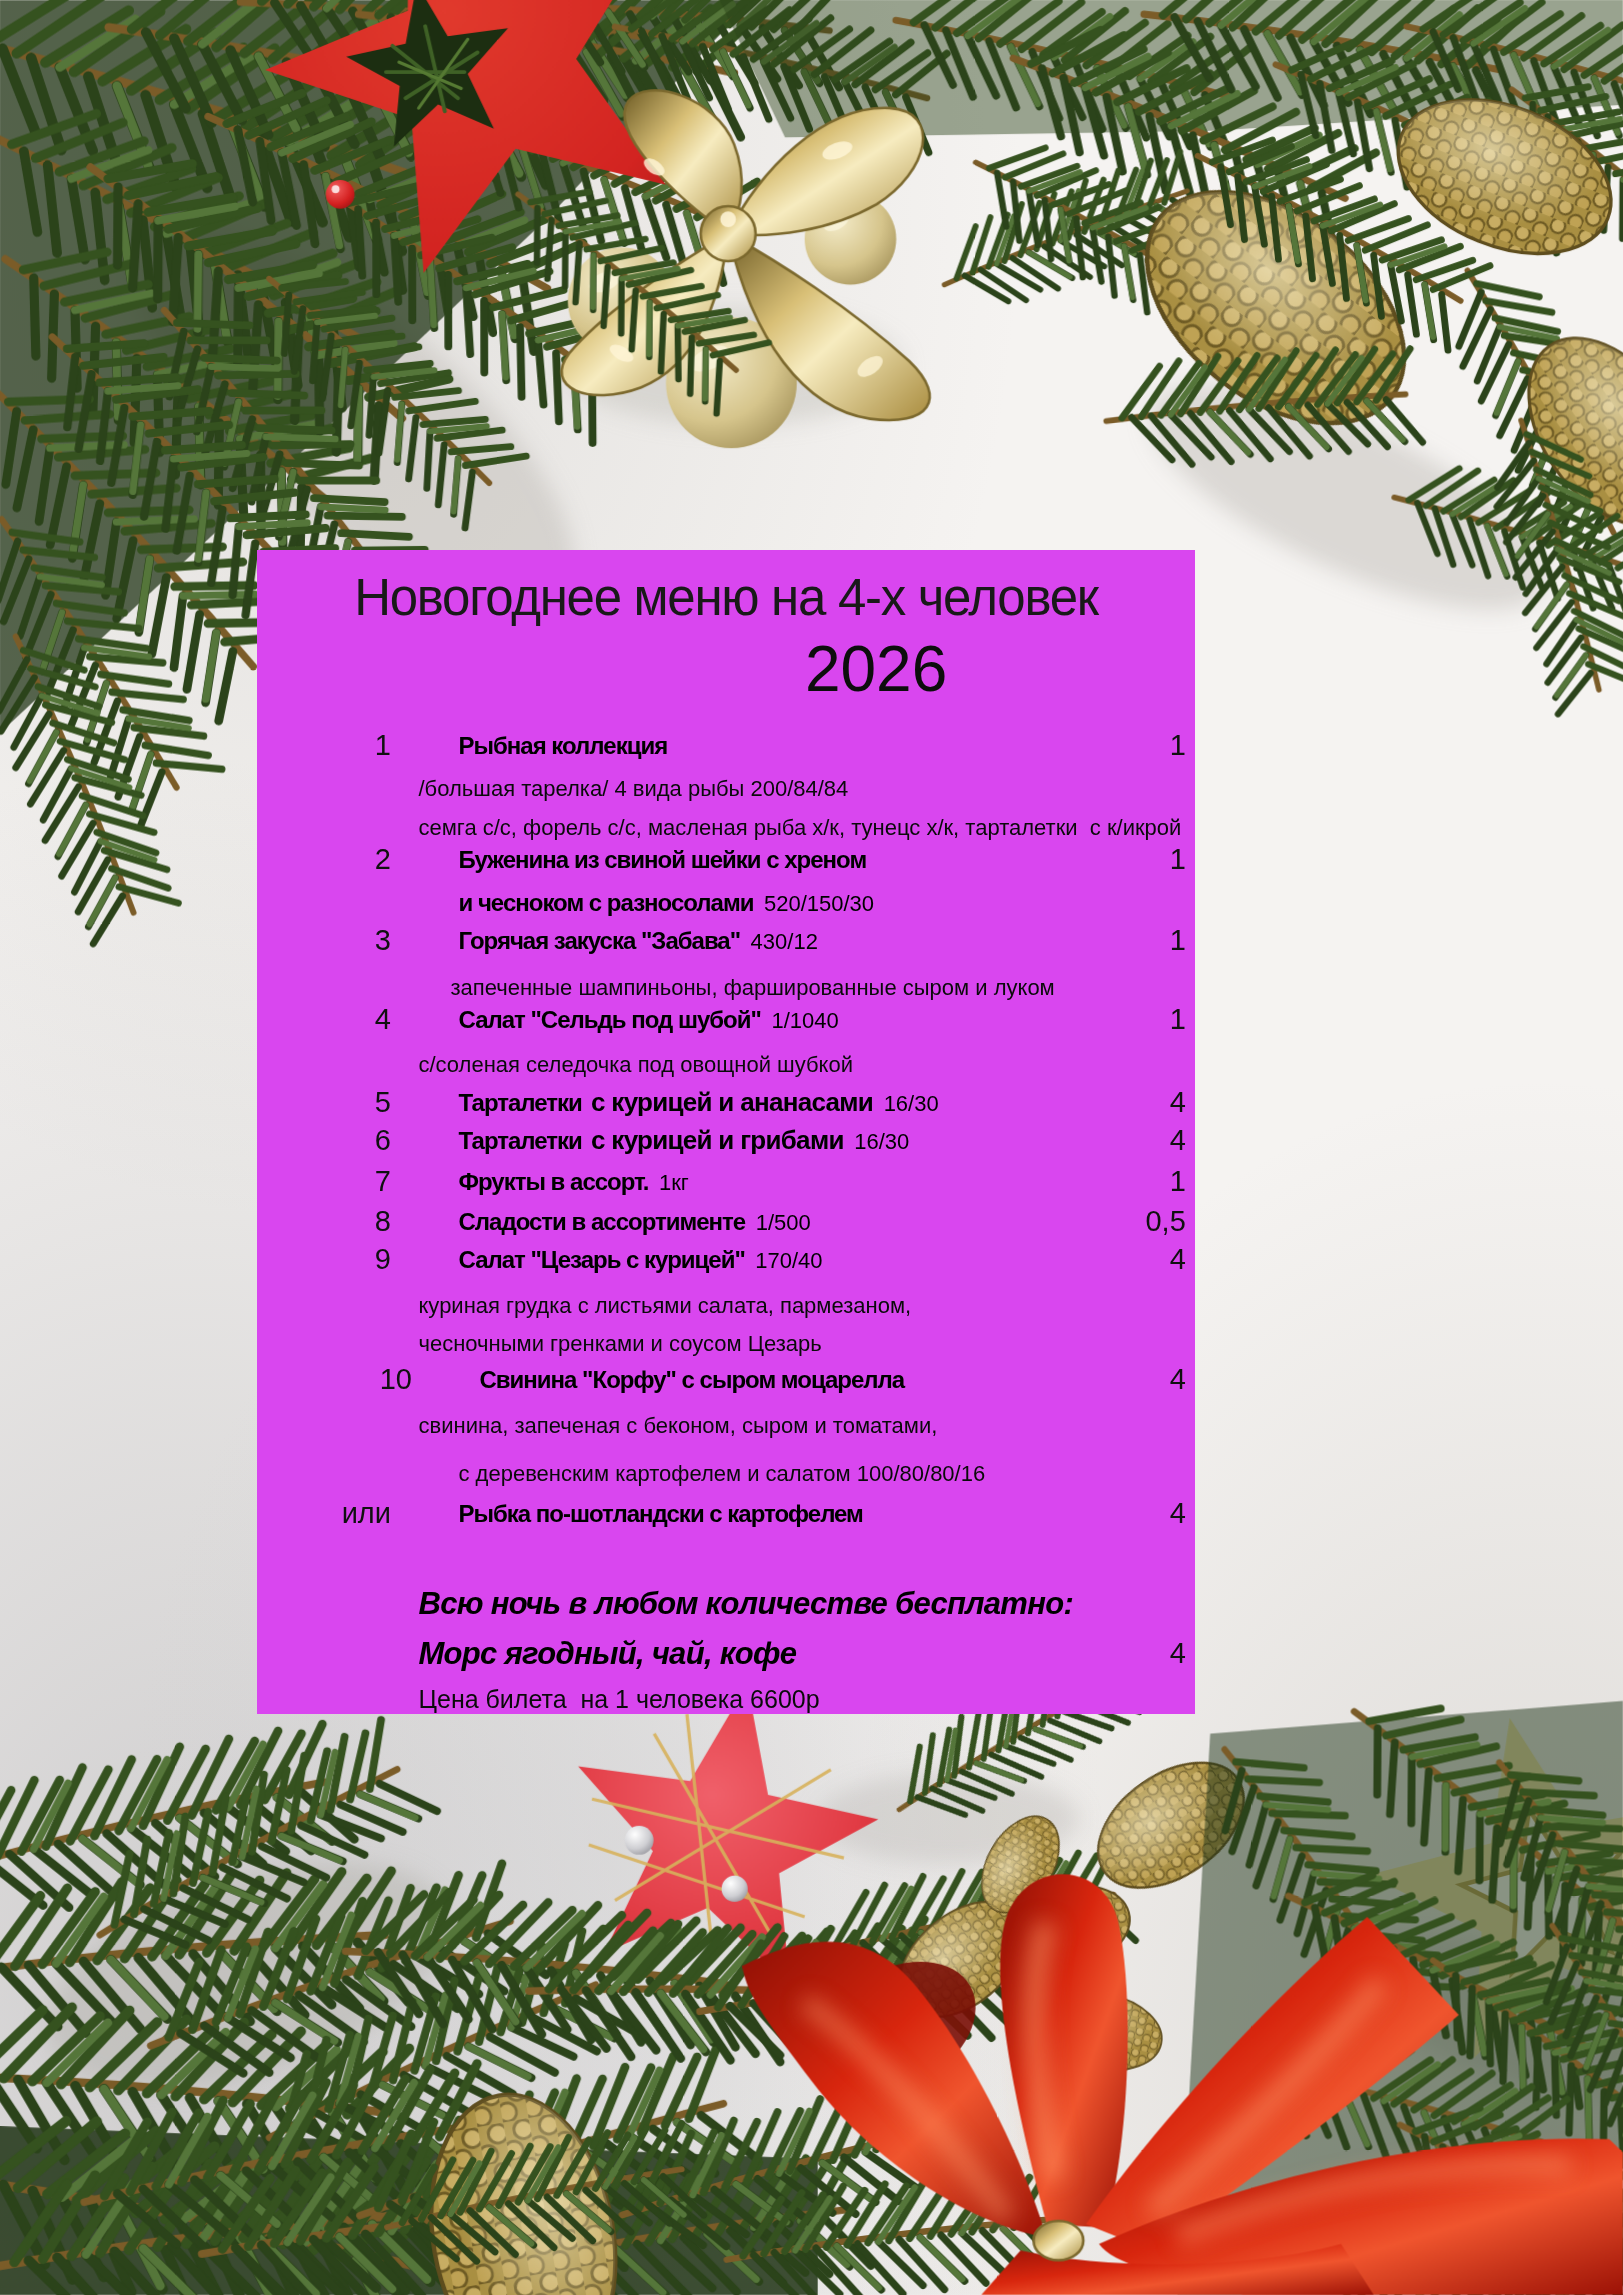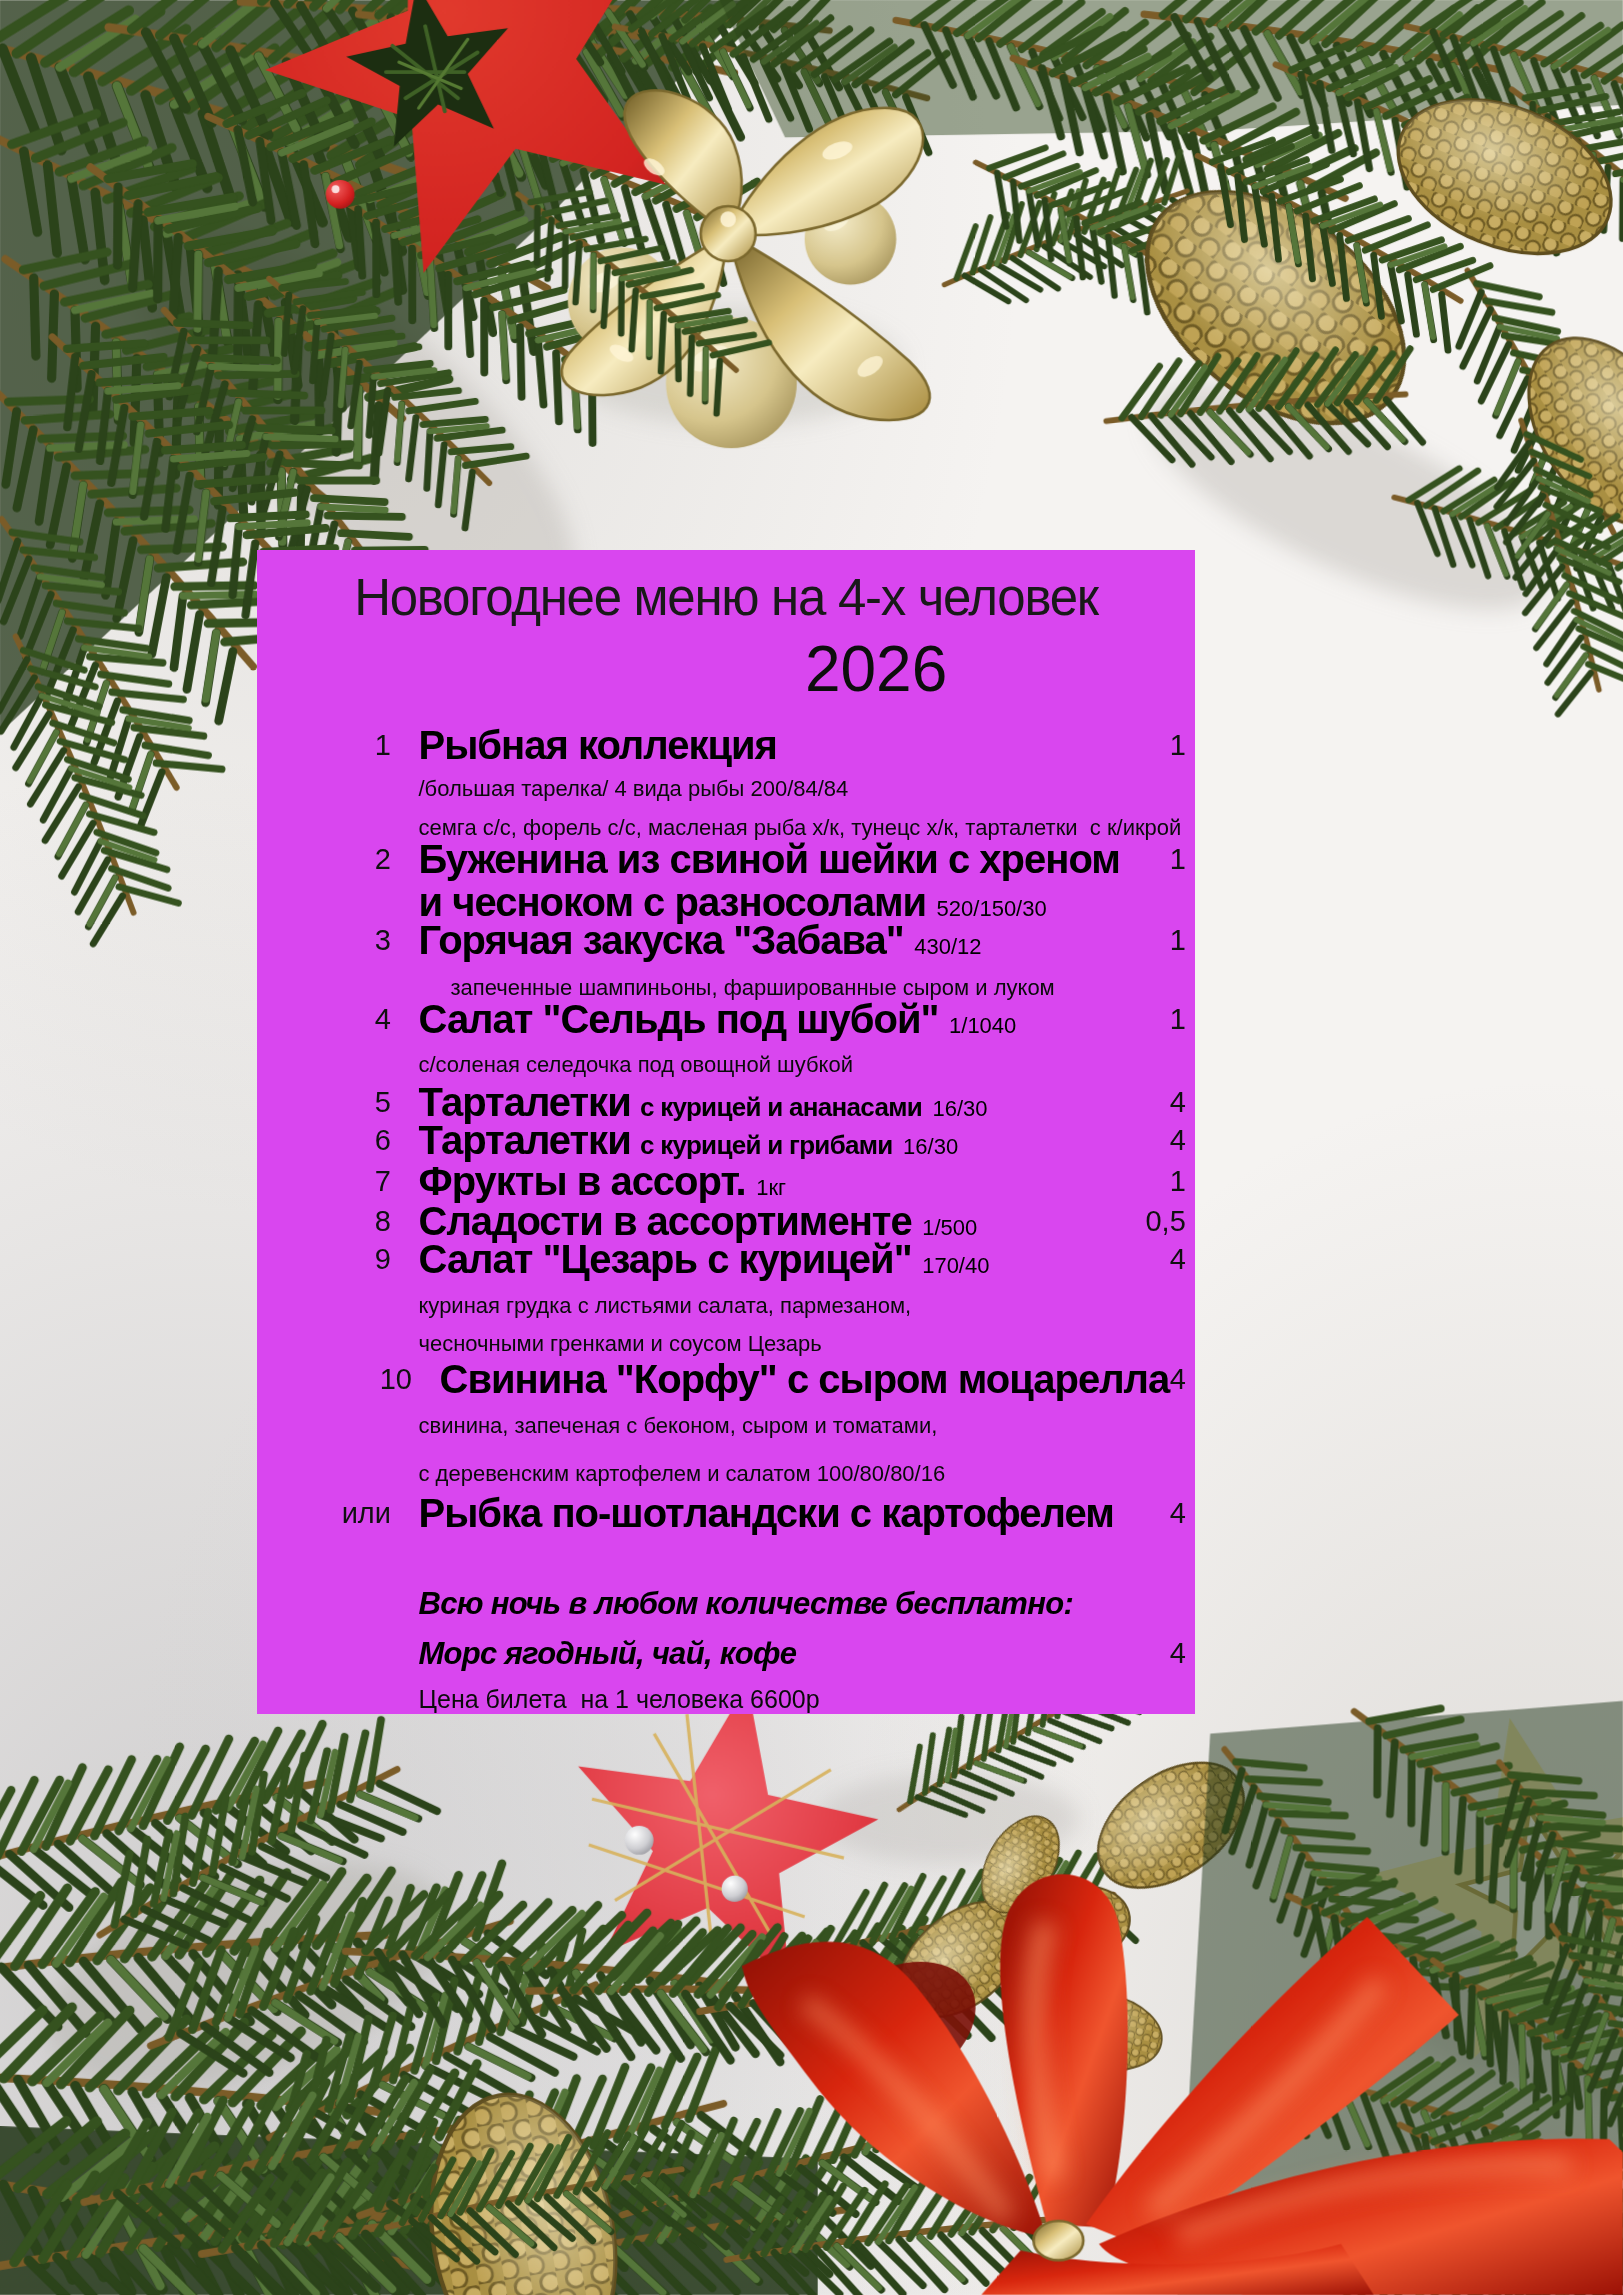--- a/index.html
+++ b/index.html
@@ -10,21 +10,21 @@
   .panel{position:absolute;left:257px;top:550px;width:938px;height:1164px;background:#d946ef;}
   .title{position:absolute;top:18.3px;left:0;right:0;text-align:center;
     font-size:51px;letter-spacing:-1.3px;color:#191919;white-space:pre;}
   .year{position:absolute;top:82px;left:66%;transform:translateX(-50%);
     font-size:64px;color:#0d0d0d;}
   .rows{position:absolute;inset:0;}
   .row{position:absolute;left:0;right:0;height:41px;display:flex;align-items:center;
     padding-right:9.2px;white-space:pre;}
   .num{flex:none;width:134px;margin-right:27.5px;text-align:right;font-size:29px;color:#101010;}
   .content{flex:1;display:flex;align-items:baseline;white-space:pre;min-width:0;}
-  .bold{font-weight:700;font-size:40px;letter-spacing:-1px;color:#000;}
+  .bold{font-weight:700;font-size:24px;letter-spacing:-1px;color:#000;margin-left:40px;}
   .bold2{font-weight:700;font-size:26px;letter-spacing:-0.7px;margin-left:9.2px;color:#000;}
   .small{font-size:22px;margin-left:10.5px;color:#000;}
   .desc{font-size:22px;color:#0a0a0a;}
   .ital{font-style:italic;font-weight:700;font-size:31px;letter-spacing:-0.7px;color:#000;}
   .footer-text{font-size:25px;color:#0a0a0a;}
   .qty{flex:none;width:52px;text-align:right;font-size:29px;color:#101010;}
 </style>
 </head>
 <body>
 
@@ -311,21 +311,21 @@
         <div class="row" style="top: 494px;"><span class="num"></span><div class="content"><span class="desc">с/соленая селедочка под овощной шубкой</span></div><span class="qty"></span></div>
         <div class="row" style="top: 532px;"><span class="num">5</span><div class="content"><span class="bold">Тарталетки</span><span class="bold2">с курицей и ананасами</span><span class="small">16/30</span></div><span class="qty">4</span></div>
         <div class="row" style="top: 570px;"><span class="num">6</span><div class="content"><span class="bold">Тарталетки</span><span class="bold2">с курицей и грибами</span><span class="small">16/30</span></div><span class="qty">4</span></div>
         <div class="row" style="top: 611px;"><span class="num">7</span><div class="content"><span class="bold">Фрукты в ассорт.</span><span class="small">1кг</span></div><span class="qty">1</span></div>
         <div class="row" style="top: 651px;"><span class="num">8</span><div class="content"><span class="bold">Сладости в ассортименте</span><span class="small">1/500</span></div><span class="qty">0,5</span></div>
         <div class="row" style="top: 689px;"><span class="num">9</span><div class="content"><span class="bold">Салат "Цезарь с курицей"</span><span class="small">170/40</span></div><span class="qty">4</span></div>
         <div class="row" style="top: 735px;"><span class="num"></span><div class="content"><span class="desc">куриная грудка с листьями салата, пармезаном,</span></div><span class="qty"></span></div>
         <div class="row" style="top: 773px;"><span class="num"></span><div class="content"><span class="desc">чесночными гренками и соусом Цезарь</span></div><span class="qty"></span></div>
         <div class="row" style="top: 809px; padding-left: 21px;"><span class="num">10</span><div class="content"><span class="bold">Свинина "Корфу" с сыром моцарелла</span></div><span class="qty">4</span></div>
         <div class="row" style="top: 855px;"><span class="num"></span><div class="content"><span class="desc">свинина, запеченая с беконом, сыром и томатами,</span></div><span class="qty"></span></div>
-        <div class="row" style="top: 903px;"><span class="num"></span><div class="content"><span class="desc">с деревенским картофелем и салатом 100/80/80/16</span></div><span class="qty"></span></div>
+        <div class="row" style="top: 903px; margin-left: 40px;"><span class="num"></span><div class="content"><span class="desc">с деревенским картофелем и салатом 100/80/80/16</span></div><span class="qty"></span></div>
         <div class="row" style="top: 943px;"><span class="num">или</span><div class="content"><span class="bold">Рыбка по-шотландски с картофелем</span></div><span class="qty">4</span></div>
         <div class="row" style="top: 1033px;"><span class="num"></span><div class="content"><span class="ital">Всю ночь в любом количестве бесплатно:</span></div><span class="qty"></span></div>
         <div class="row" style="top: 1083px;"><span class="num"></span><div class="content"><span class="ital">Морс ягодный, чай, кофе</span></div><span class="qty">4</span></div>
         <div class="row" style="top: 1129px;"><span class="num"></span><div class="content"><span class="footer-text">Цена билета  на 1 человека 6600р</span></div><span class="qty"></span></div>
       </div>
 </div>
 
 </div>
 
 

